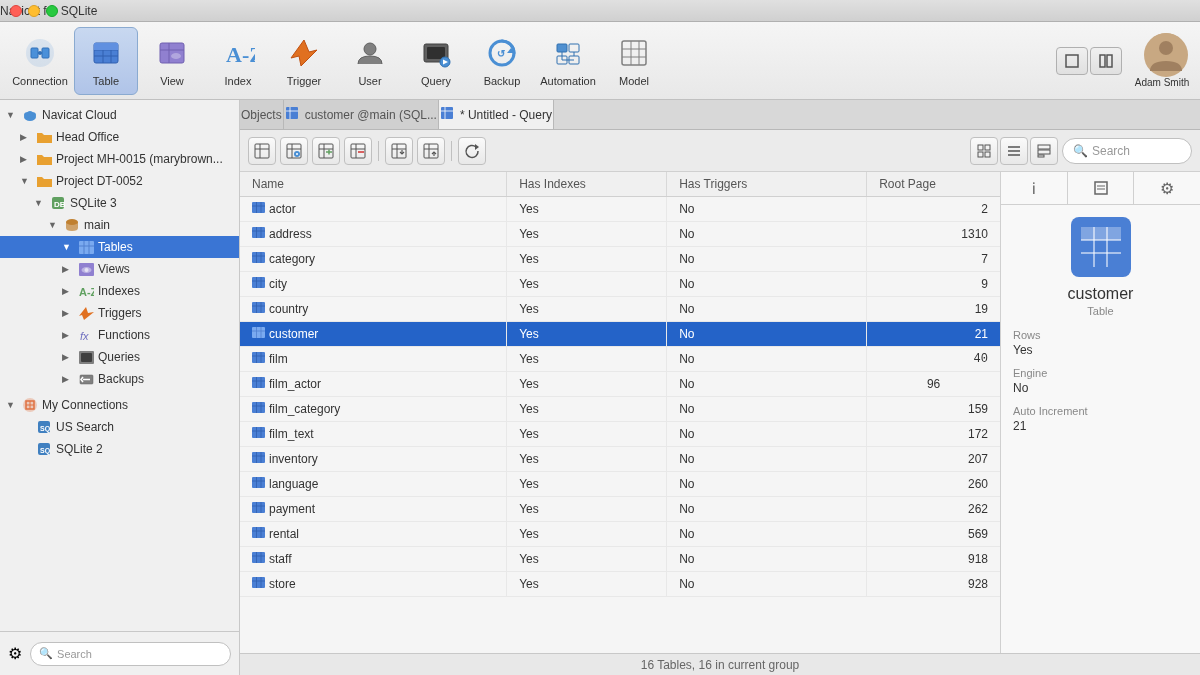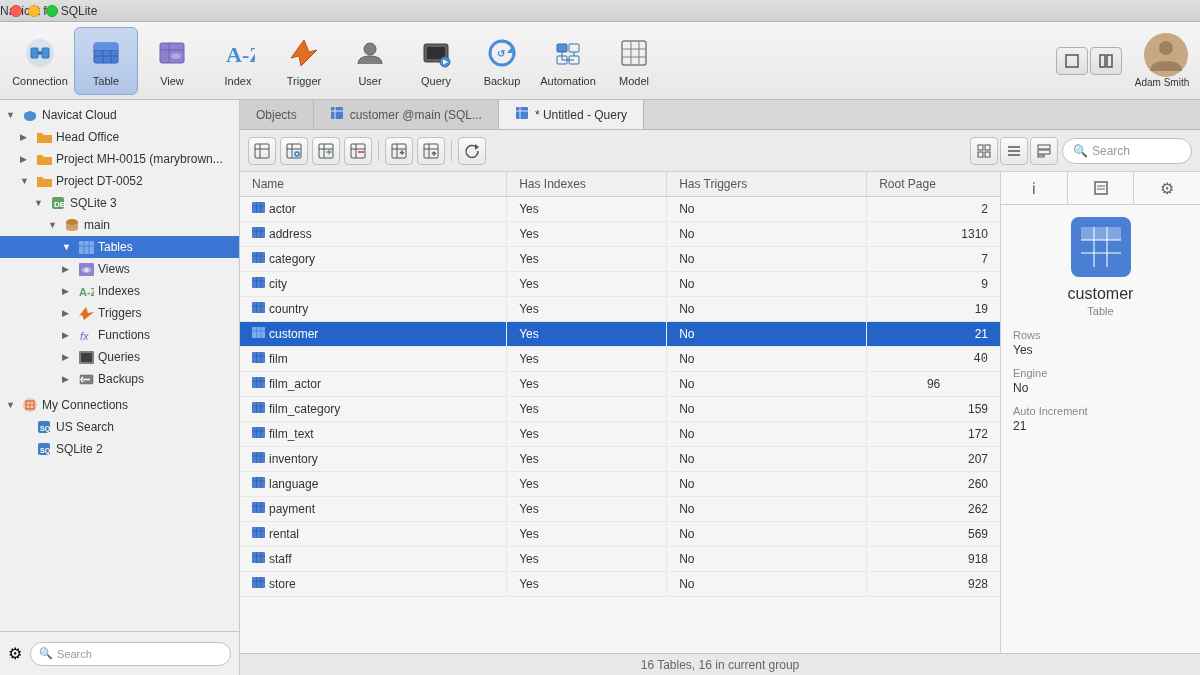--- a/index.html
+++ b/index.html
@@ -40,21 +40,21 @@
     .indent-3 { padding-left: 48px !important; }
     .indent-4 { padding-left: 62px !important; }
     .sidebar-footer { height: 44px; border-top: 1px solid #c8c8c8; display: flex; align-items: center; padding: 0 8px; gap: 8px; }
     .sidebar-search { flex: 1; height: 24px; background: white; border: 1px solid #c0c0c0; border-radius: 12px; display: flex; align-items: center; padding: 0 8px; gap: 4px; font-size: 11px; color: #999; }
 
     
     .right-panel { flex: 1; display: flex; flex-direction: column; background: #f5f5f5; }
 
     
     .tabs { display: flex; background: #d8d8d8; border-bottom: 1px solid #b8b8b8; height: 30px; }
-    .tab { display: flex; align-items: center; padding: 0 16px; gap: 6px; font-size: 12px; color: #555; cursor: pointer; border-right: 1px solid #b8b8b8; background: #d0d0d0; }
+    .tab { display: flex; align-items: center; padding: 0 1px; gap: 6px; font-size: 12px; color: #555; cursor: pointer; border-right: 1px solid #b8b8b8; background: #d0d0d0; }
     .tab.active { background: #f0f0f0; color: #333; }
 
     
     .objects-toolbar { height: 42px; background: #ebebeb; border-bottom: 1px solid #d0d0d0; display: flex; align-items: center; padding: 0 8px; gap: 4px; }
     .obj-btn { width: 28px; height: 28px; background: linear-gradient(to bottom, #fafafa, #e8e8e8); border: 1px solid #c0c0c0; border-radius: 4px; display: flex; align-items: center; justify-content: center; cursor: pointer; font-size: 14px; }
     .obj-separator { width: 1px; height: 20px; background: #c0c0c0; margin: 0 2px; }
     .obj-spacer { flex: 1; }
     .view-toggle-right { display: flex; gap: 2px; }
     .search-box { display: flex; align-items: center; height: 26px; background: white; border: 1px solid #c0c0c0; border-radius: 13px; padding: 0 10px; gap: 4px; font-size: 12px; color: #999; width: 130px; }
 

